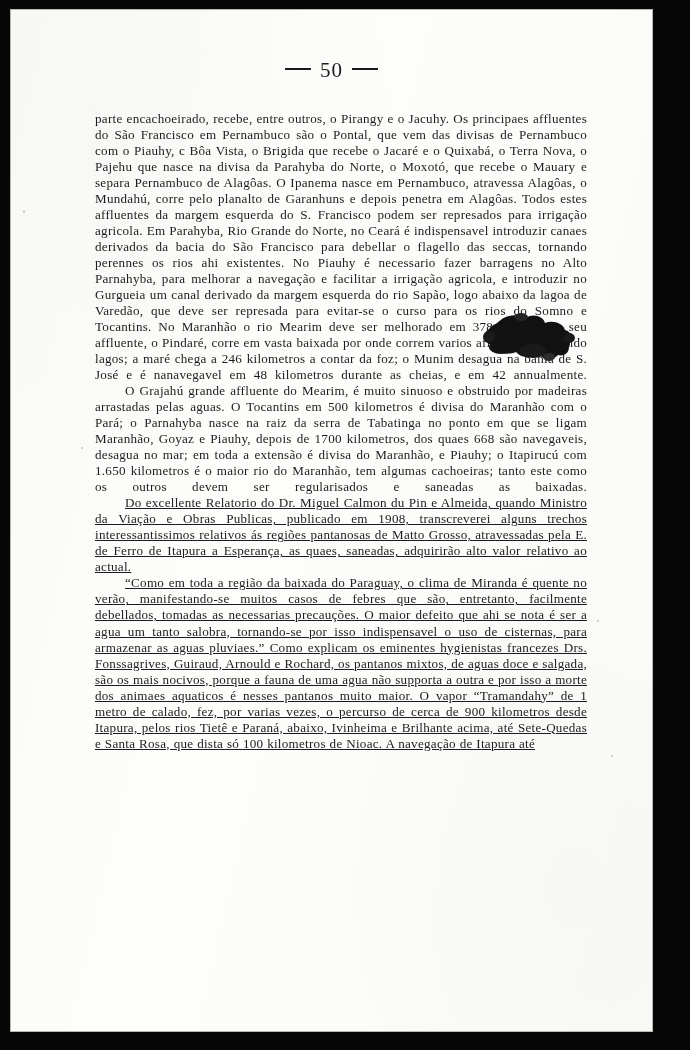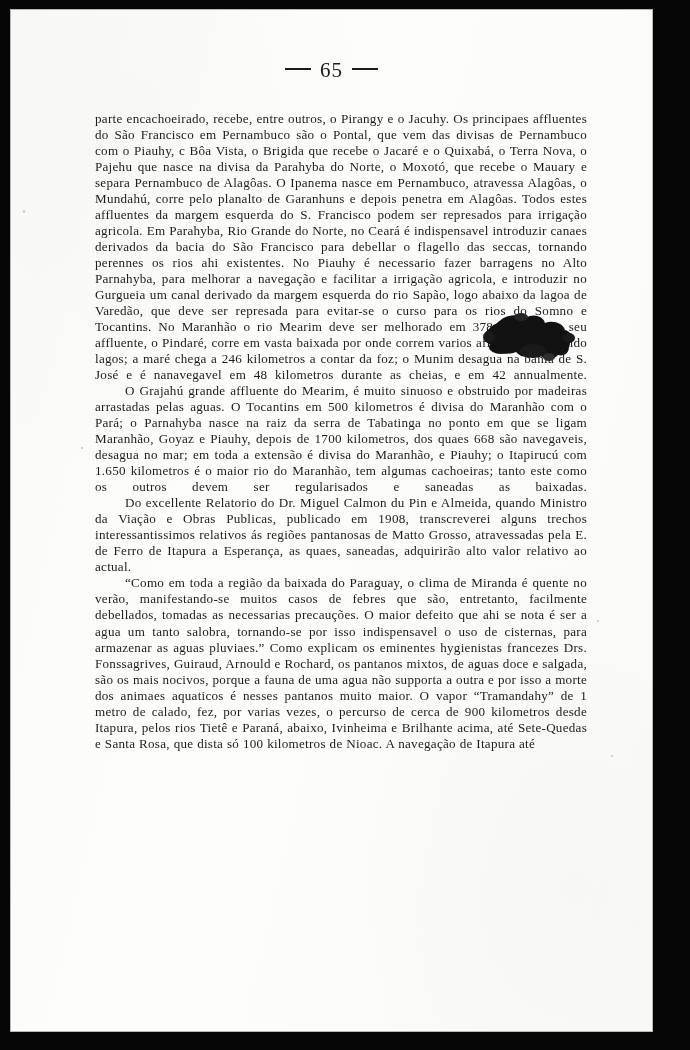--- a/index.html
+++ b/index.html
@@ -85,20 +85,21 @@
     text-align: justify;
     text-align-last: justify;
     hyphens: none;
   }
   #text-block p.indent {
     text-indent: 30px;
   }
   
   #text-block p.ragged-last {
     text-align-last: left;
+    text-decoration: underline;
   }
 
   
   #ink-blot {
     position: absolute;
     left: 470px;
     top: 301px;
     width: 96px;
     height: 52px;
     pointer-events: none;
@@ -115,21 +116,21 @@
 </head>
 <body>
 
 <div id="scan-frame">
 
   <div id="paper">
 
     <div id="paper-grain"></div>
 
     <div id="page-header">
-      <span class="rule"></span><span>65</span><span class="rule"></span>
+      <span class="rule"></span><span>50</span><span class="rule"></span>
     </div>
 
     <div id="text-block">
       <p>parte encachoeirado, recebe, entre outros, o Pirangy e o Jacuhy. Os principaes affluentes do São Francisco em Pernambuco são o Pontal, que vem das divisas de Pernambuco com o Piauhy, c Bôa Vista, o Brigida que recebe o Jacaré e o Quixabá, o Terra Nova, o Pajehu que nasce na divisa da Parahyba do Norte, o Moxotó, que recebe o Mauary e separa Pernambuco de Alagôas. O Ipanema nasce em Pernambuco, atravessa Alagôas, o Mundahú, corre pelo planalto de Garanhuns e depois penetra em Alagôas. Todos estes affluentes da margem esquerda do S. Francisco podem ser represados para irrigação agricola. Em Parahyba, Rio Grande do Norte, no Ceará é indispensavel introduzir canaes derivados da bacia do São Francisco para debellar o flagello das seccas, tornando perennes os rios ahi existentes. No Piauhy é necessario fazer barragens no Alto Parnahyba, para melhorar a navegação e facilitar a irrigação agricola, e introduzir no Gurgueia um canal derivado da margem esquerda do rio Sapão, logo abaixo da lagoa de Varedão, que deve ser represada para evitar-se o curso para os rios do Somno e Tocantins. No Maranhão o rio Mearim deve ser melhorado em 378 kilometros, seu affluente, o Pindaré, corre em vasta baixada por onde correm varios affluentes formando lagos; a maré chega a 246 kilometros a contar da foz; o Munim desagua na bahia de S. José e é nanavegavel em 48 kilometros durante as cheias, e em 42 annualmente.</p>
       <p class="indent">O Grajahú grande affluente do Mearim, é muito sinuoso e obstruido por madeiras arrastadas pelas aguas. O Tocantins em 500 kilometros é divisa do Maranhão com o Pará; o Parnahyba nasce na raiz da serra de Tabatinga no ponto em que se ligam Maranhão, Goyaz e Piauhy, depois de 1700 kilometros, dos quaes 668 são navegaveis, desagua no mar; em toda a extensão é divisa do Maranhão, e Piauhy; o Itapirucú com 1.650 kilometros é o maior rio do Maranhão, tem algumas cachoeiras; tanto este como os outros devem ser regularisados e saneadas as baixadas.</p>
       <p class="indent ragged-last">Do excellente Relatorio do Dr. Miguel Calmon du Pin e Almeida, quando Ministro da Viação e Obras Publicas, publicado em 1908, transcreverei alguns trechos interessantissimos relativos ás regiões pantanosas de Matto Grosso, atravessadas pela E. de Ferro de Itapura a Esperança, as quaes, saneadas, adquirirão alto valor relativo ao actual.</p>
       <p class="indent ragged-last">“Como em toda a região da baixada do Paraguay, o clima de Miranda é quente no verão, manifestando-se muitos casos de febres que são, entretanto, facilmente debellados, tomadas as necessarias precauções. O maior defeito que ahi se nota é ser a agua um tanto salobra, tornando-se por isso indispensavel o uso de cisternas, para armazenar as aguas pluviaes.” Como explicam os eminentes hygienistas francezes Drs. Fonssagrives, Guiraud, Arnould e Rochard, os pantanos mixtos, de aguas doce e salgada, são os mais nocivos, porque a fauna de uma agua não supporta a outra e por isso a morte dos animaes aquaticos é nesses pantanos muito maior. O vapor “Tramandahy” de 1 metro de calado, fez, por varias vezes, o percurso de cerca de 900 kilometros desde Itapura, pelos rios Tietê e Paraná, abaixo, Ivinheima e Brilhante acima, até Sete-Quedas e Santa Rosa, que dista só 100 kilometros de Nioac. A navegação de Itapura até</p>
     </div>
 
     <div id="ink-blot">

